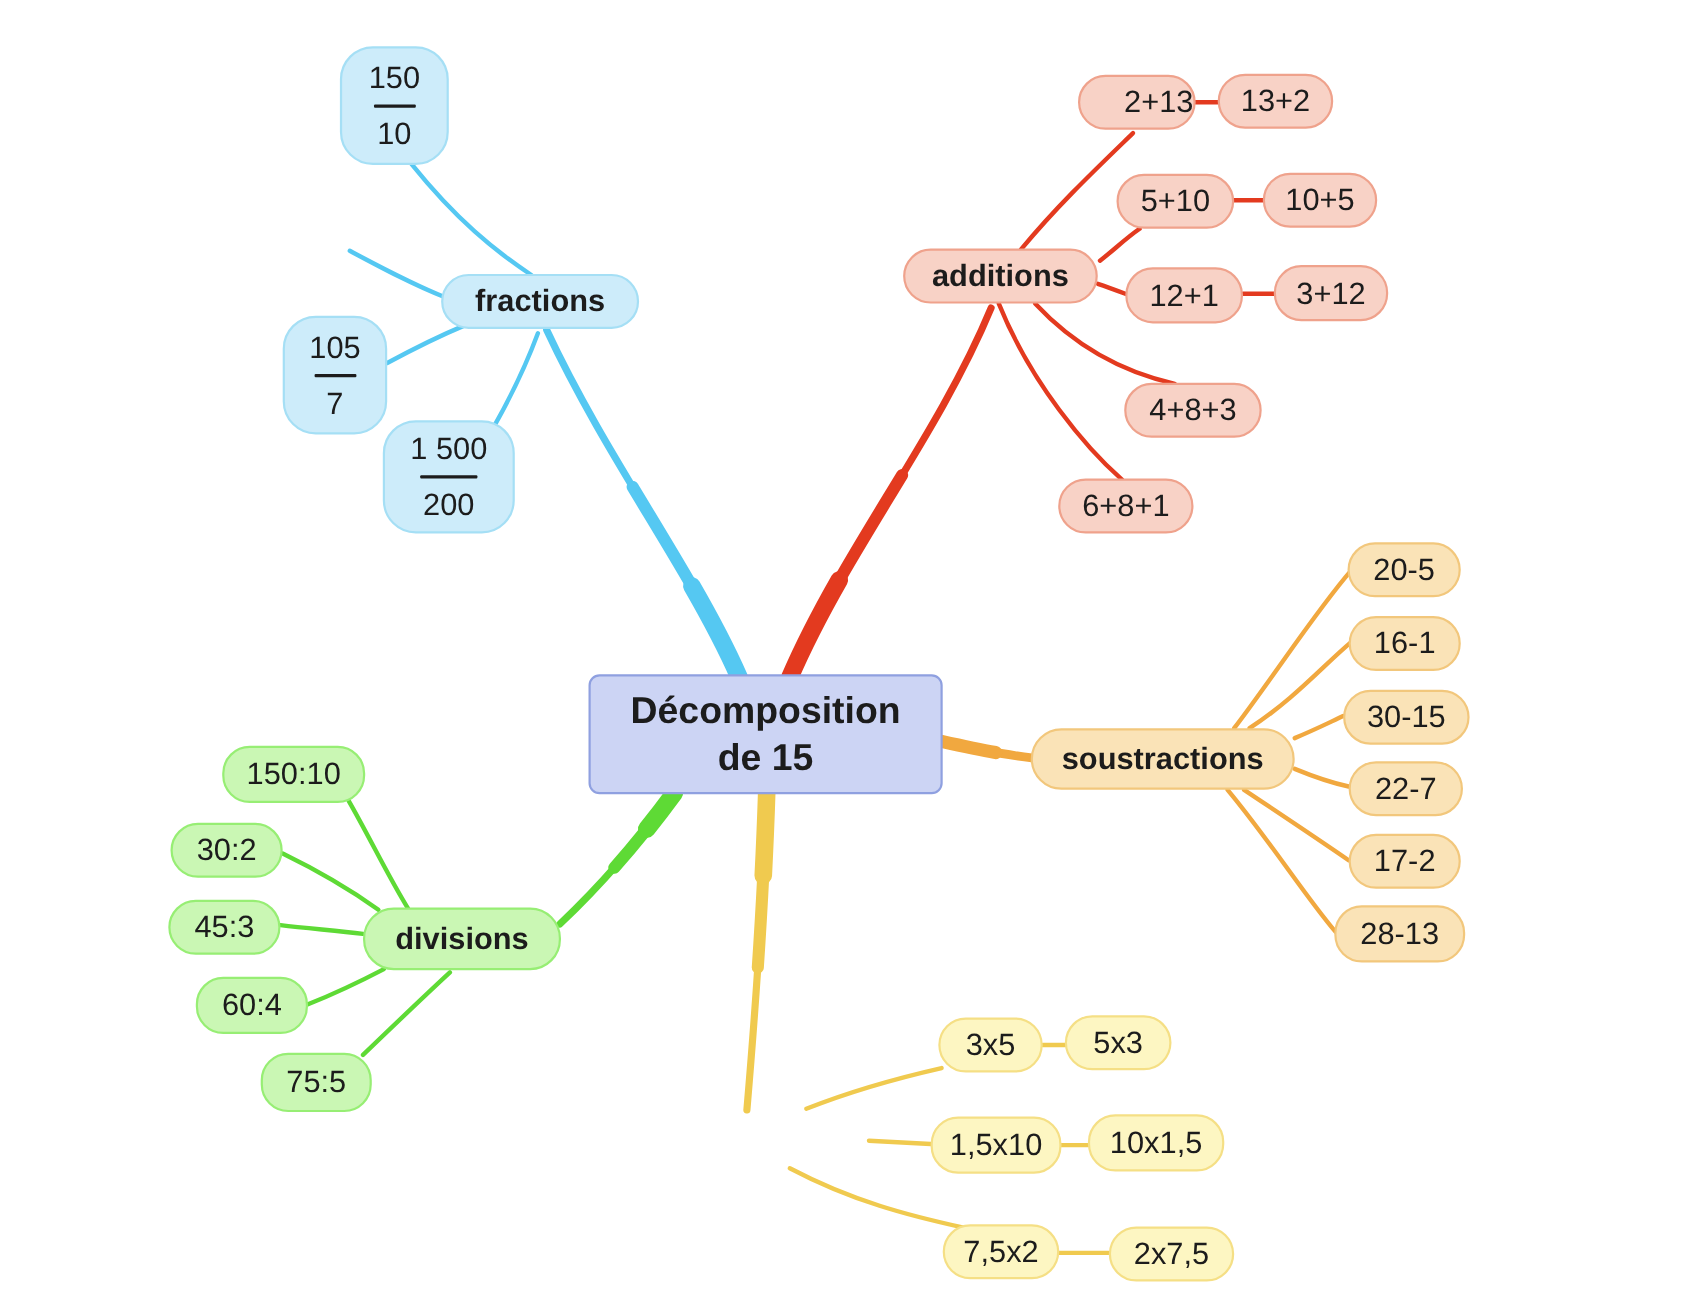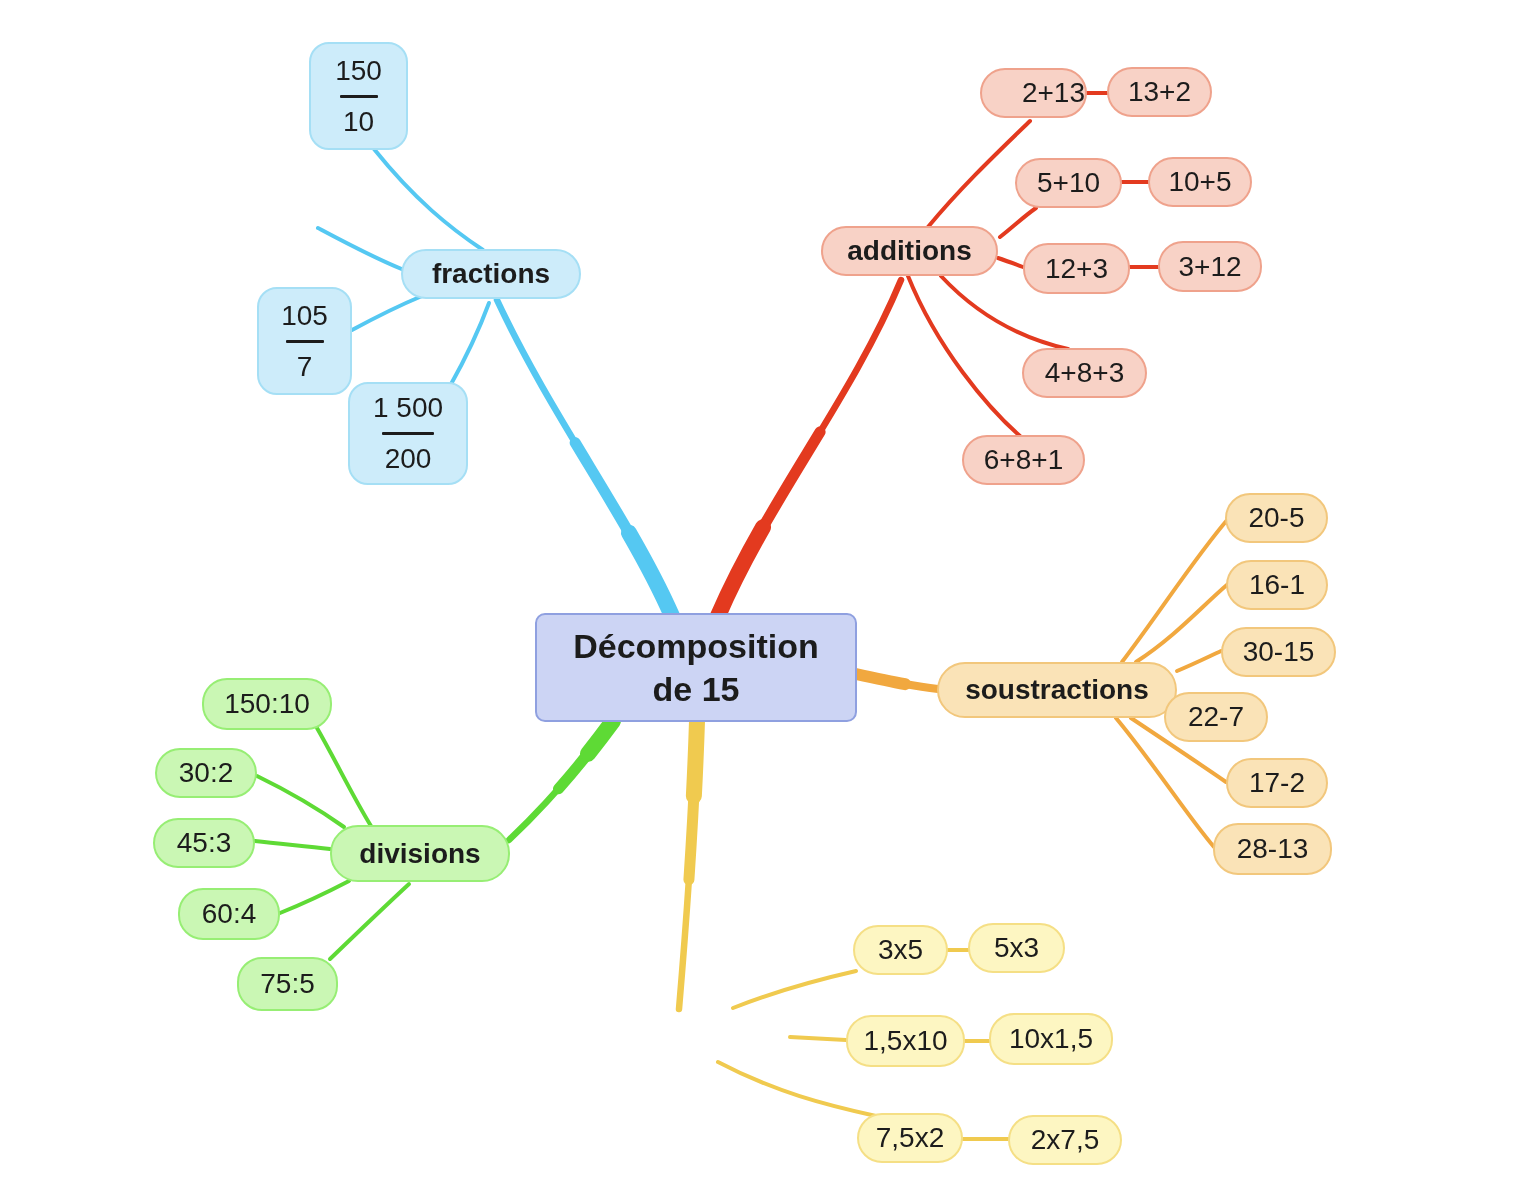--- a/index.html
+++ b/index.html
@@ -21,21 +21,21 @@
   .t3 { stroke-width:16; stroke-dasharray:26 100; }
   .lk { stroke-width:4; }
 
   .node {
     position:absolute; box-sizing:border-box;
     display:flex; align-items:center; justify-content:center;
     border:2px solid transparent; color:#1c1c1c;
   }
   .pill    { border-radius:28px; font-weight:700; font-size:28px; }
   .leaf    { border-radius:25px; font-weight:400; font-size:28px; }
-  .sq      { border-radius:20px; font-weight:400; font-size:28px; }
+  .sq      { border-radius:30px; font-weight:400; font-size:28px; }
   .central {
     border-radius:10px; font-weight:700; font-size:34px;
     text-align:center; line-height:1.25; padding:0 14px;
     background:var(--central_fill); border-color:var(--central_border);
   }
   .c-frac { background:var(--fractions_fill);       border-color:var(--fractions_border); }
   .c-add  { background:var(--additions_fill);       border-color:var(--additions_border); }
   .c-sub  { background:var(--soustractions_fill);   border-color:var(--soustractions_border); }
   .c-div  { background:var(--divisions_fill);       border-color:var(--divisions_border); }
   .c-mul  { background:var(--multiplications_fill); border-color:var(--multiplications_border); }
@@ -148,21 +148,21 @@
   <div class="node leaf c-add" style="left:1107px; top:67px; width:105px; height:50px;">
     <span>13+2</span>
   </div>
   <div class="node leaf c-add" style="left:1015px; top:158px; width:107px; height:50px;">
     <span>5+10</span>
   </div>
   <div class="node leaf c-add" style="left:1148px; top:157px; width:104px; height:50px;">
     <span>10+5</span>
   </div>
   <div class="node leaf c-add" style="left:1023px; top:243px; width:107px; height:51px;">
-    <span>12+3</span>
+    <span>12+1</span>
   </div>
   <div class="node leaf c-add" style="left:1158px; top:241px; width:104px; height:51px;">
     <span>3+12</span>
   </div>
   <div class="node leaf c-add" style="left:1022px; top:348px; width:125px; height:50px;">
     <span>4+8+3</span>
   </div>
   <div class="node leaf c-add" style="left:962px; top:435px; width:123px; height:50px;">
     <span>6+8+1</span>
   </div>
@@ -172,21 +172,21 @@
   </div>
   <div class="node leaf c-sub" style="left:1225px; top:493px; width:103px; height:50px;">
     <span>20-5</span>
   </div>
   <div class="node leaf c-sub" style="left:1226px; top:560px; width:102px; height:50px;">
     <span>16-1</span>
   </div>
   <div class="node leaf c-sub" style="left:1221px; top:627px; width:115px; height:50px;">
     <span>30-15</span>
   </div>
-  <div class="node leaf c-sub" style="left:1164px; top:692px; width:104px; height:50px;">
+  <div class="node leaf c-sub" style="left:1226px; top:692px; width:104px; height:50px;">
     <span>22-7</span>
   </div>
   <div class="node leaf c-sub" style="left:1226px; top:758px; width:102px; height:50px;">
     <span>17-2</span>
   </div>
   <div class="node leaf c-sub" style="left:1213px; top:823px; width:119px; height:52px;">
     <span>28-13</span>
   </div>
 
   <div class="node pill c-div" style="left:330px; top:825px; width:180px; height:57px;">

